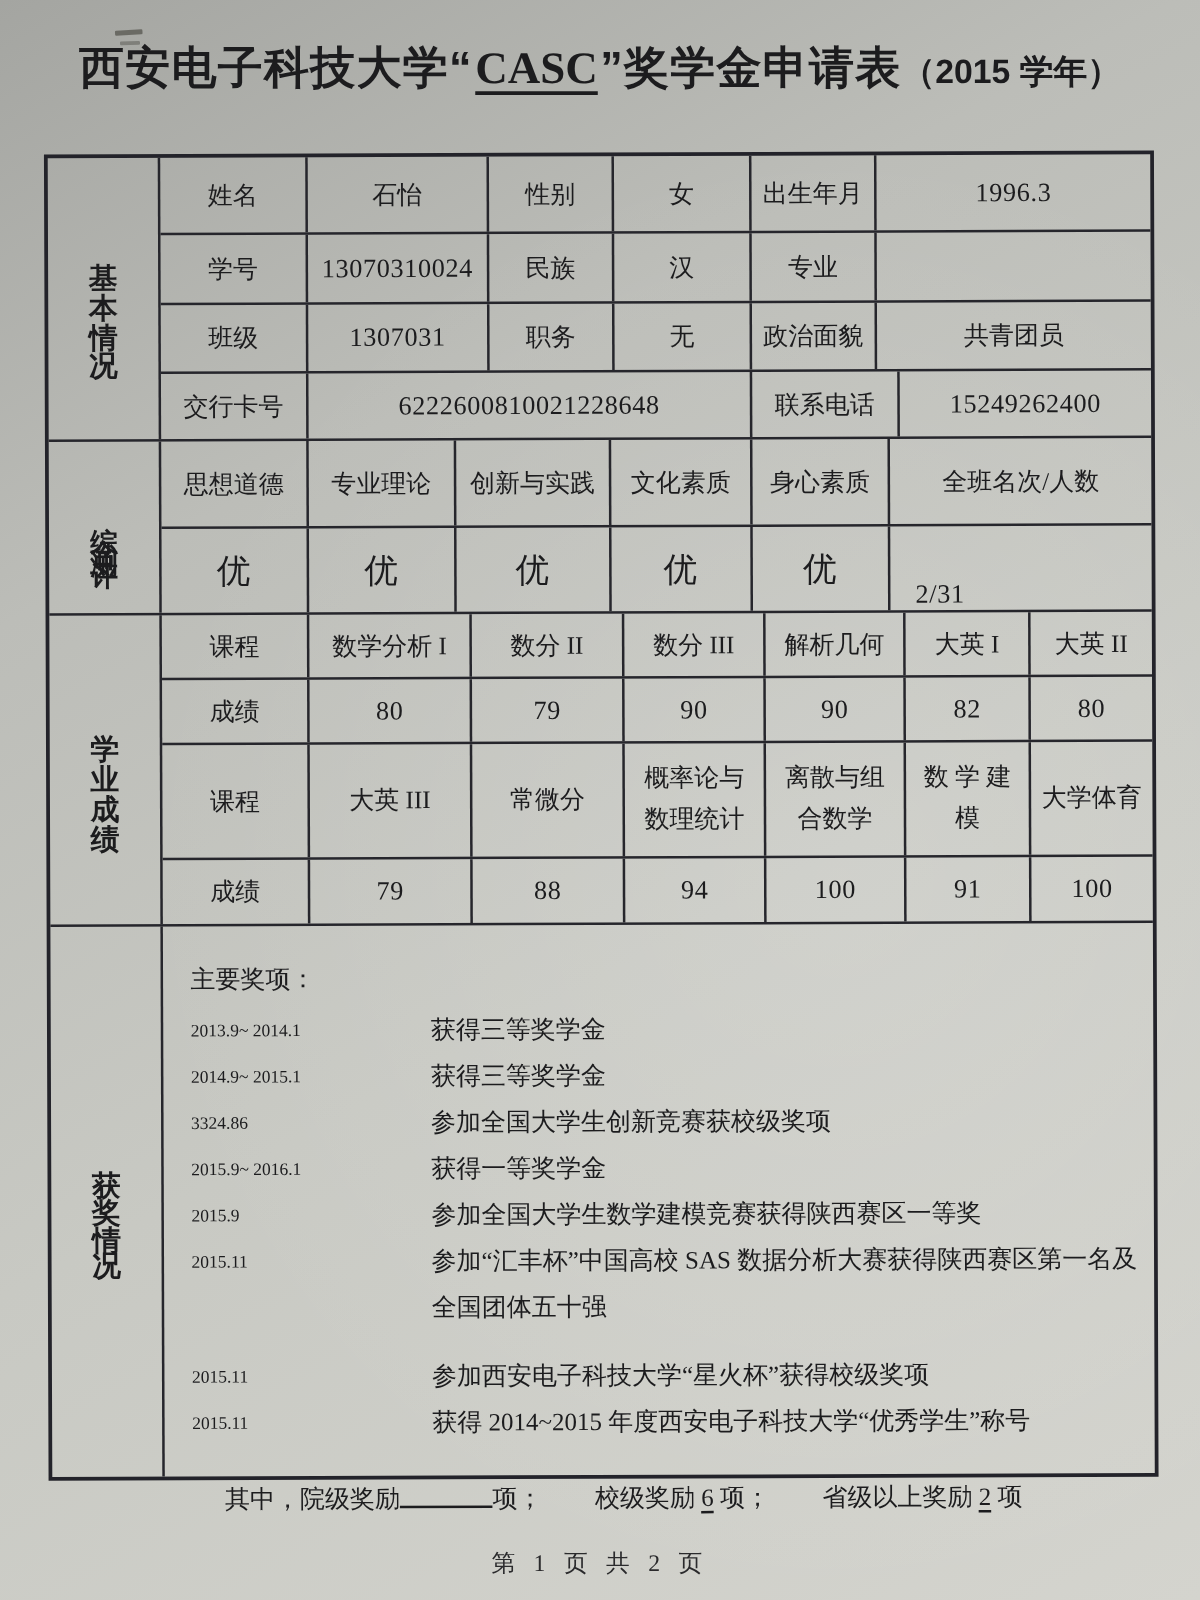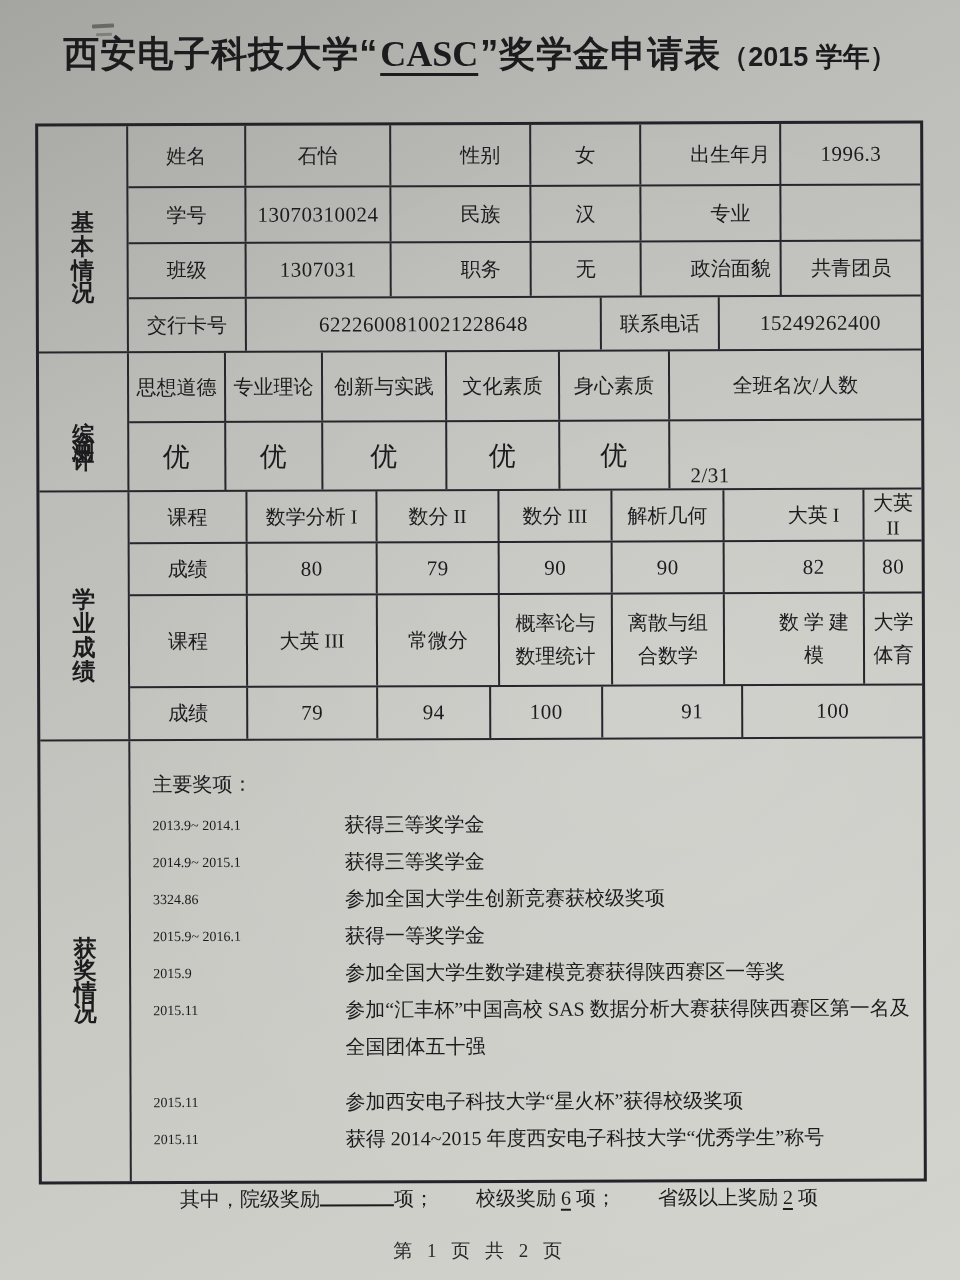--- a/index.html
+++ b/index.html
@@ -62,22 +62,22 @@
   .trow.nob { border-bottom: none; }
   .cell {
     border-right: 2px solid #26262c;
     display: flex; align-items: center; justify-content: center;
     text-align: center; font-size: 20px; padding: 0 6px;
     overflow: hidden;
   }
   .cell.last { border-right: none; }
   .cell.left { justify-content: flex-start; padding-left: 20px; text-align: left; margin-top: 42px; }
   .w118 { width: 118px; flex: none; } .w145 { width: 145px; flex: none; }
-  .w100 { width: 100px; flex: none; margin-left: 40px; } .w110 { width: 110px; flex: none; }
-  .w355 { width: 355px; flex: none; } .w123 { width: 97px; flex: none; }
+  .w100 { width: 100px; flex: none; } .w110 { width: 110px; flex: none; }
+  .w355 { width: 355px; flex: none; } .w123 { width: 118px; flex: none; }
   .w124 { width: 124px; flex: none; } .w113 { width: 113px; flex: none; font-family: Liberation Serif, serif; }
   .w130 { width: 130px; flex: none; } .w122 { width: 122px; flex: none; }
   .w112 { width: 112px; flex: none; }
   .flex1 { flex: 1; }
   .h62 { height: 62px; } .h56 { height: 56px; } .h55 { height: 55px; }
   .h70 { height: 70px; } .h52 { height: 52px; } .h92 { height: 92px; } 
   .grade-big { font-size: 27px; letter-spacing: 1px; }
   .num { font-size: 21px; letter-spacing: .5px; }
   .wrapcell { line-height: 33px; padding: 0 6px; }
 
@@ -202,20 +202,21 @@
           <div class="cell w130 wrapcell">大英 III</div>
           <div class="cell w122 wrapcell">常微分</div>
           <div class="cell w113 wrapcell">概率论与数理统计</div>
           <div class="cell w112 wrapcell">离散与组合数学</div>
           <div class="cell w100 wrapcell">数 学 建 模</div>
           <div class="cell flex1 last wrapcell">大学体育</div>
         </div>
         <div class="trow flex1 nob">
           <div class="cell w118">成绩</div>
           <div class="cell w130 num">79</div>
+          <div class="cell w122 num">88</div>
           <div class="cell w113 num">94</div>
           <div class="cell w112 num">100</div>
           <div class="cell w100 num">91</div>
           <div class="cell flex1 last num">100</div>
         </div>
       </div>
     </div>
 
     <div class="section sec-awards">
       <div class="side-cell">

